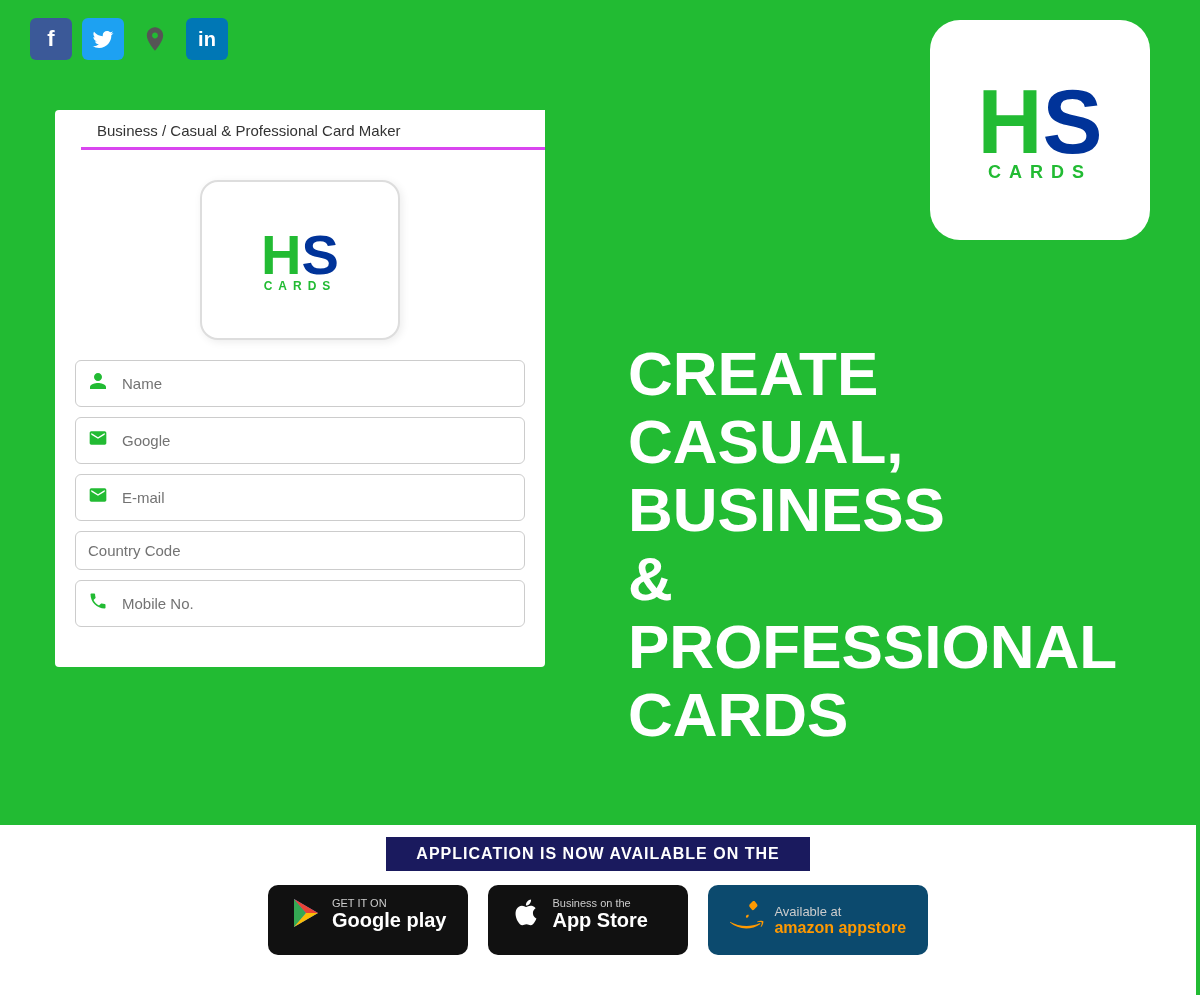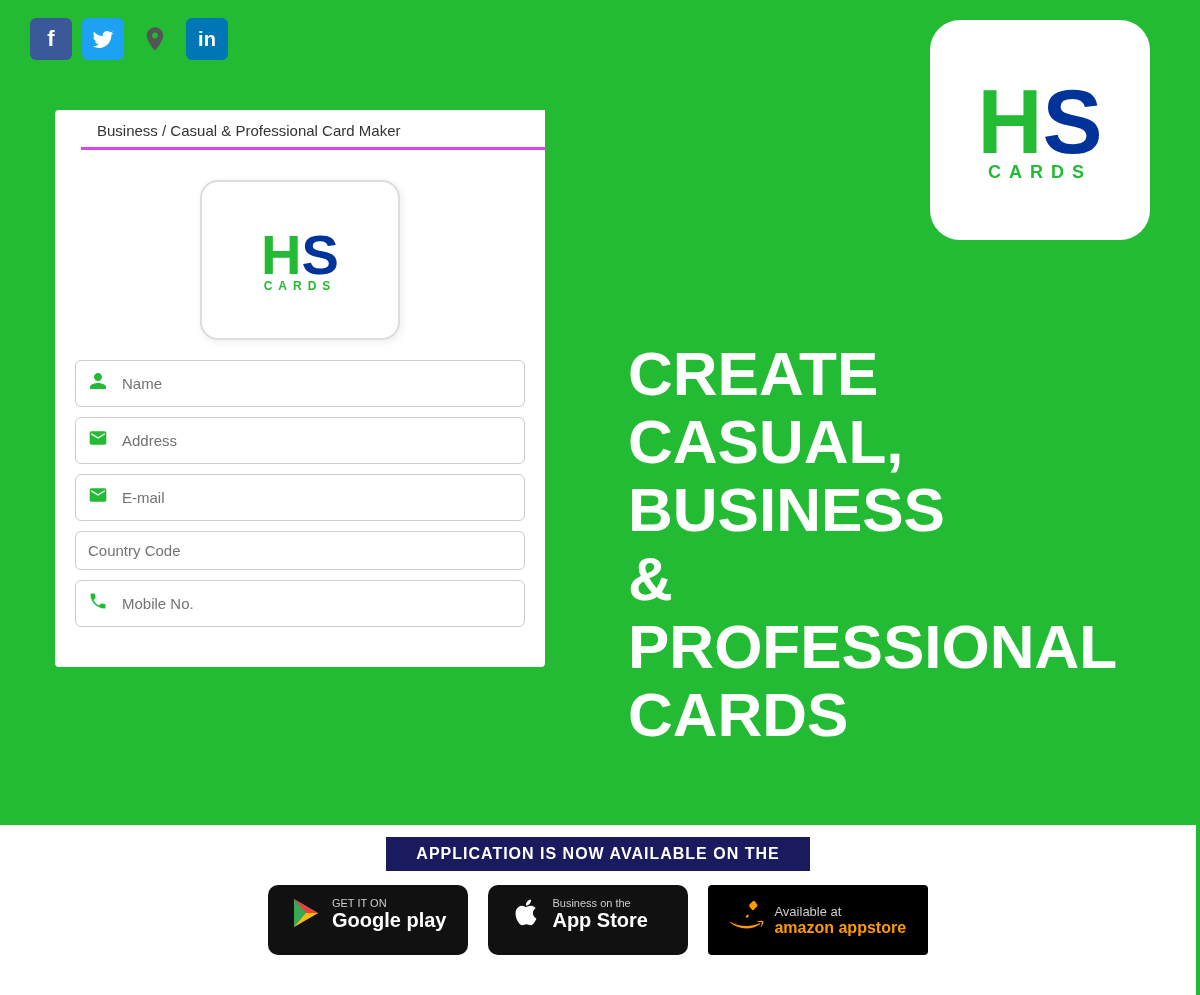--- a/index.html
+++ b/index.html
@@ -220,22 +220,22 @@
     .store-btn-small {
       font-size: 11px;
       color: #ccc;
     }
     .store-btn-big {
       font-size: 20px;
       font-weight: bold;
       color: white;
     }
     .amazon-btn {
-      background: #000000;
-      border-radius: 4px;
+      background: #0c4a6e;
+      border-radius: 10px;
       color: white;
       padding: 12px 22px;
       display: flex;
       align-items: center;
       gap: 10px;
       height: 70px;
       min-width: 200px;
     }
     .amazon-sub {
       font-size: 13px;
@@ -294,21 +294,21 @@
       </span>
       <span class="field-text">Name</span>
     </div>
 
     <div class="form-field">
       <span class="field-icon">
         <svg width="20" height="20" viewBox="0 0 24 24" fill="#22bb33">
             <path d="M20 4H4c-1.1 0-2 .9-2 2v12c0 1.1.9 2 2 2h16c1.1 0 2-.9 2-2V6c0-1.1-.9-2-2-2zm0 4l-8 5-8-5V6l8 5 8-5v2z"></path>
           </svg>
       </span>
-      <span class="field-text">Address</span>
+      <span class="field-text">Google</span>
     </div>
 
     <div class="form-field">
       <span class="field-icon">
         <svg width="20" height="20" viewBox="0 0 24 24" fill="#22bb33">
             <path d="M20 4H4c-1.1 0-2 .9-2 2v12c0 1.1.9 2 2 2h16c1.1 0 2-.9 2-2V6c0-1.1-.9-2-2-2zm0 4l-8 5-8-5V6l8 5 8-5v2z"></path>
           </svg>
       </span>
       <span class="field-text">E-mail</span>
     </div>

